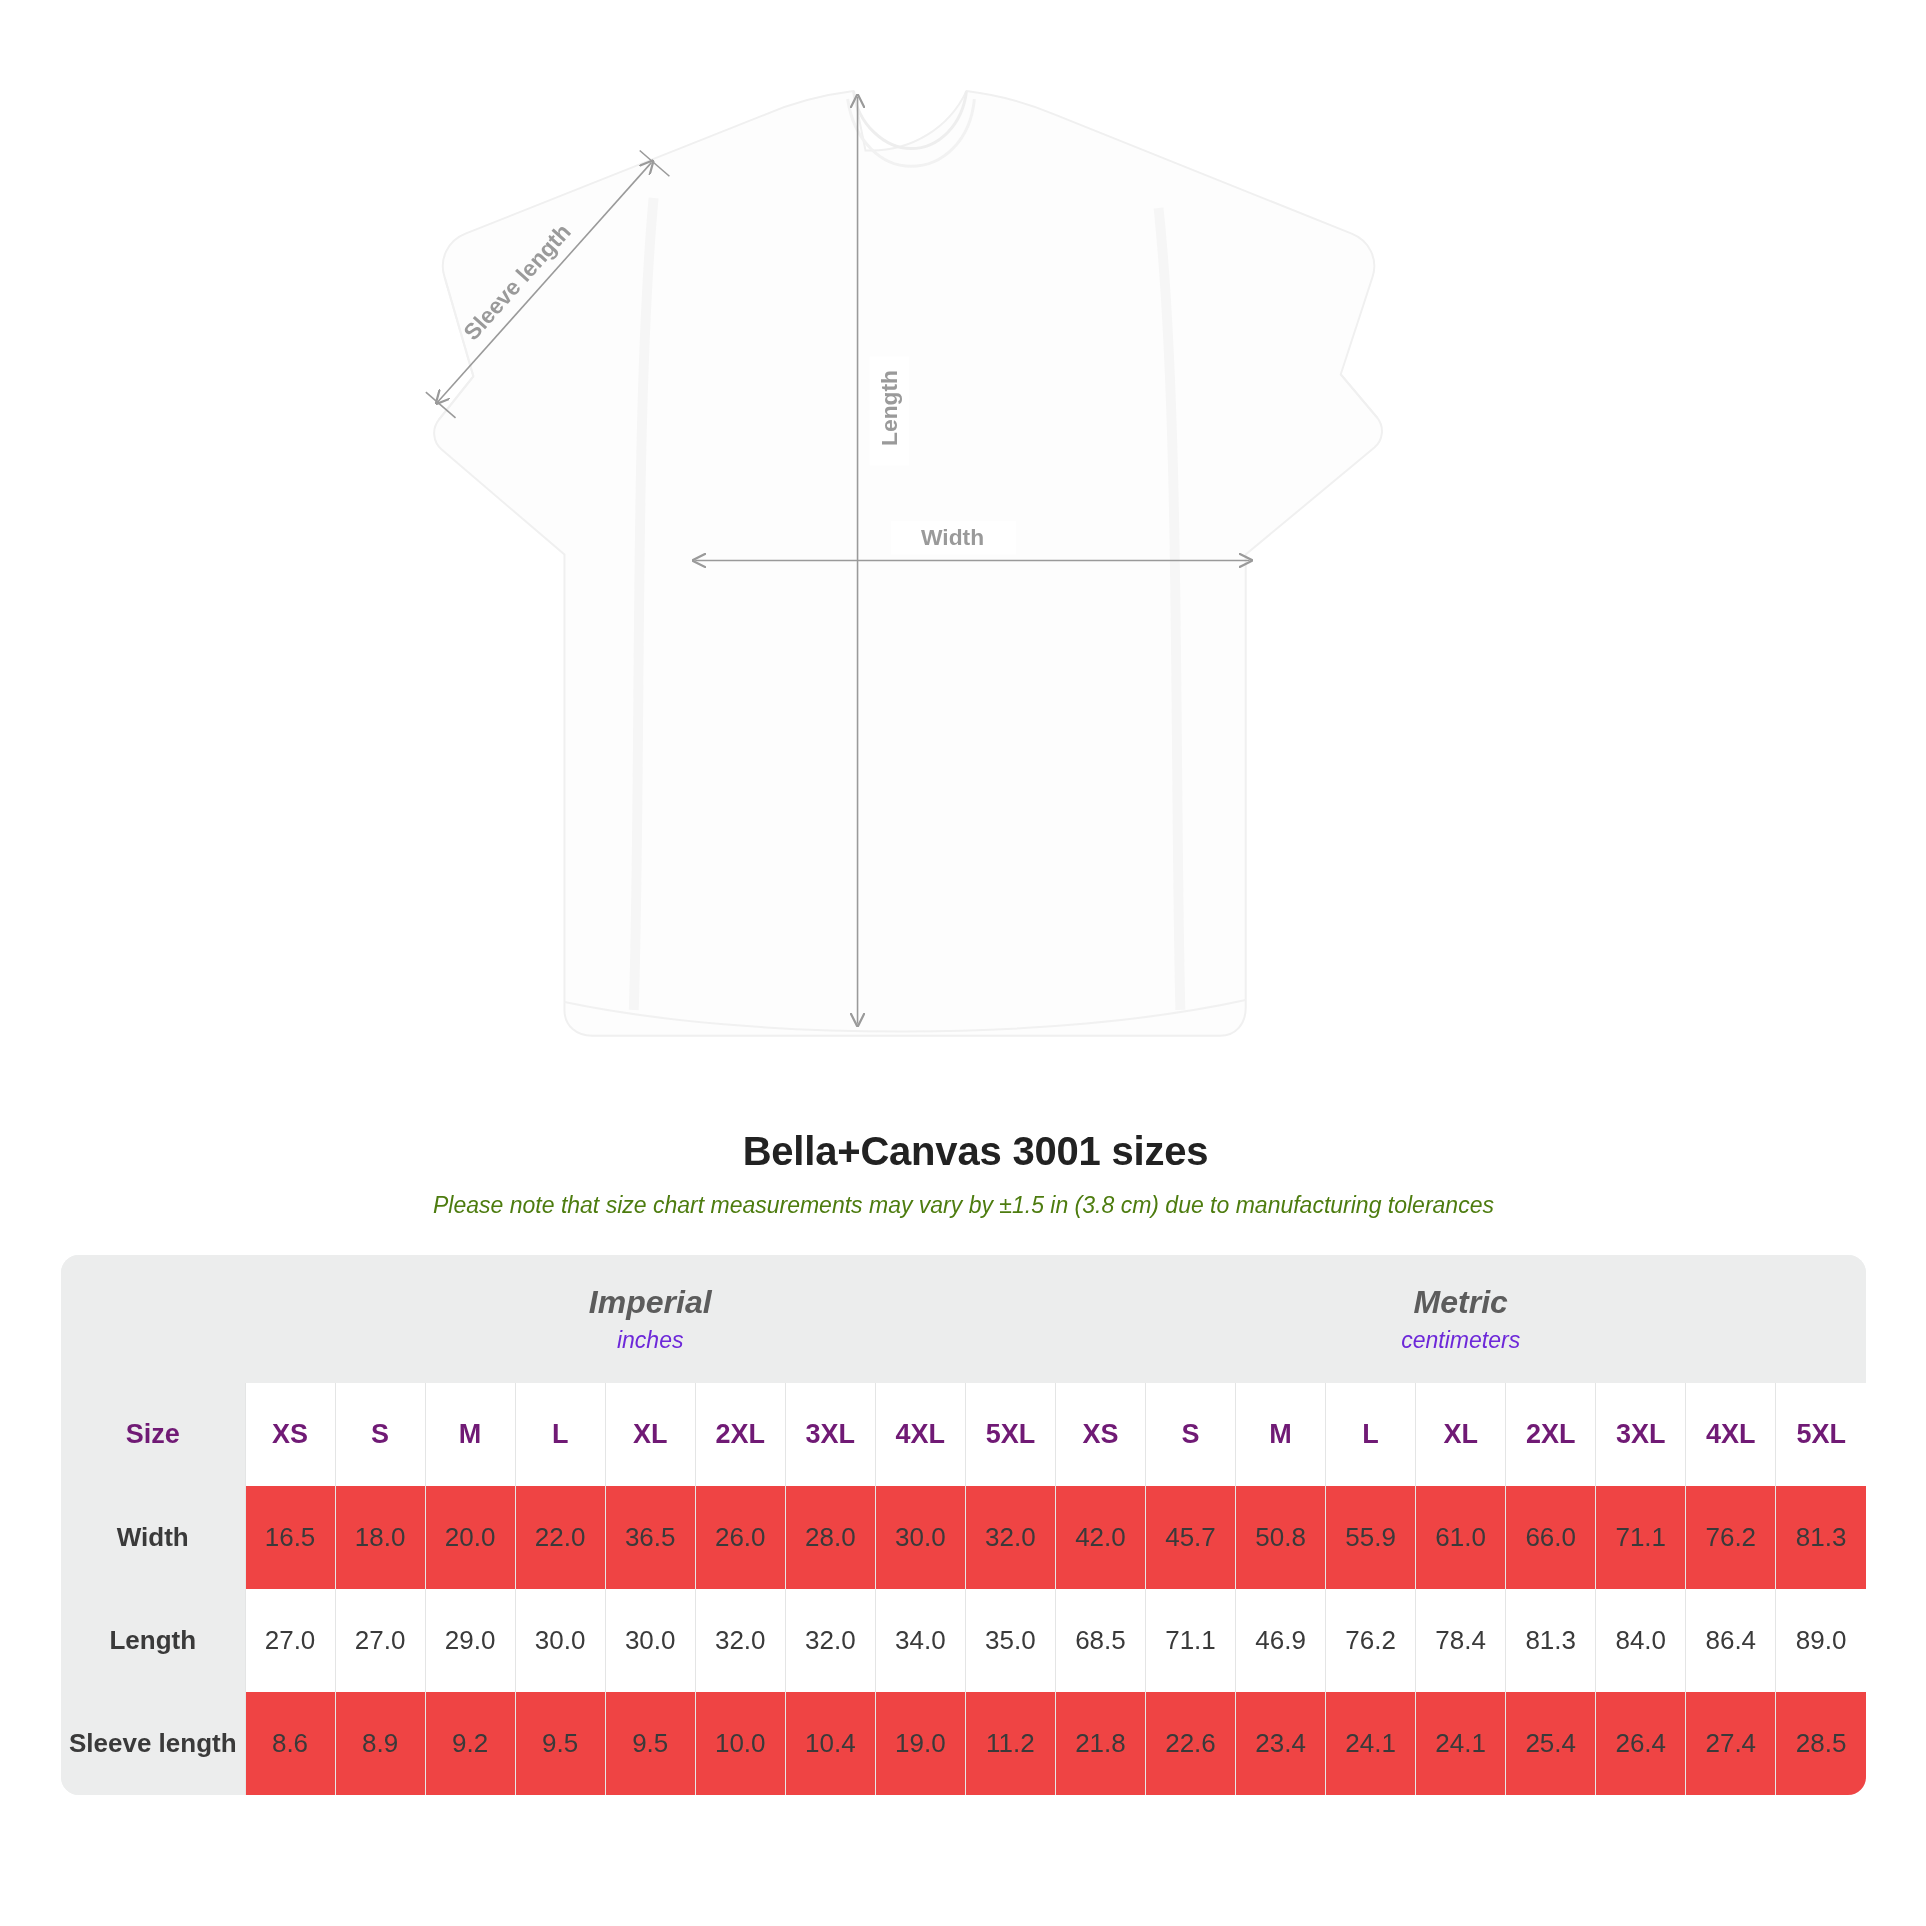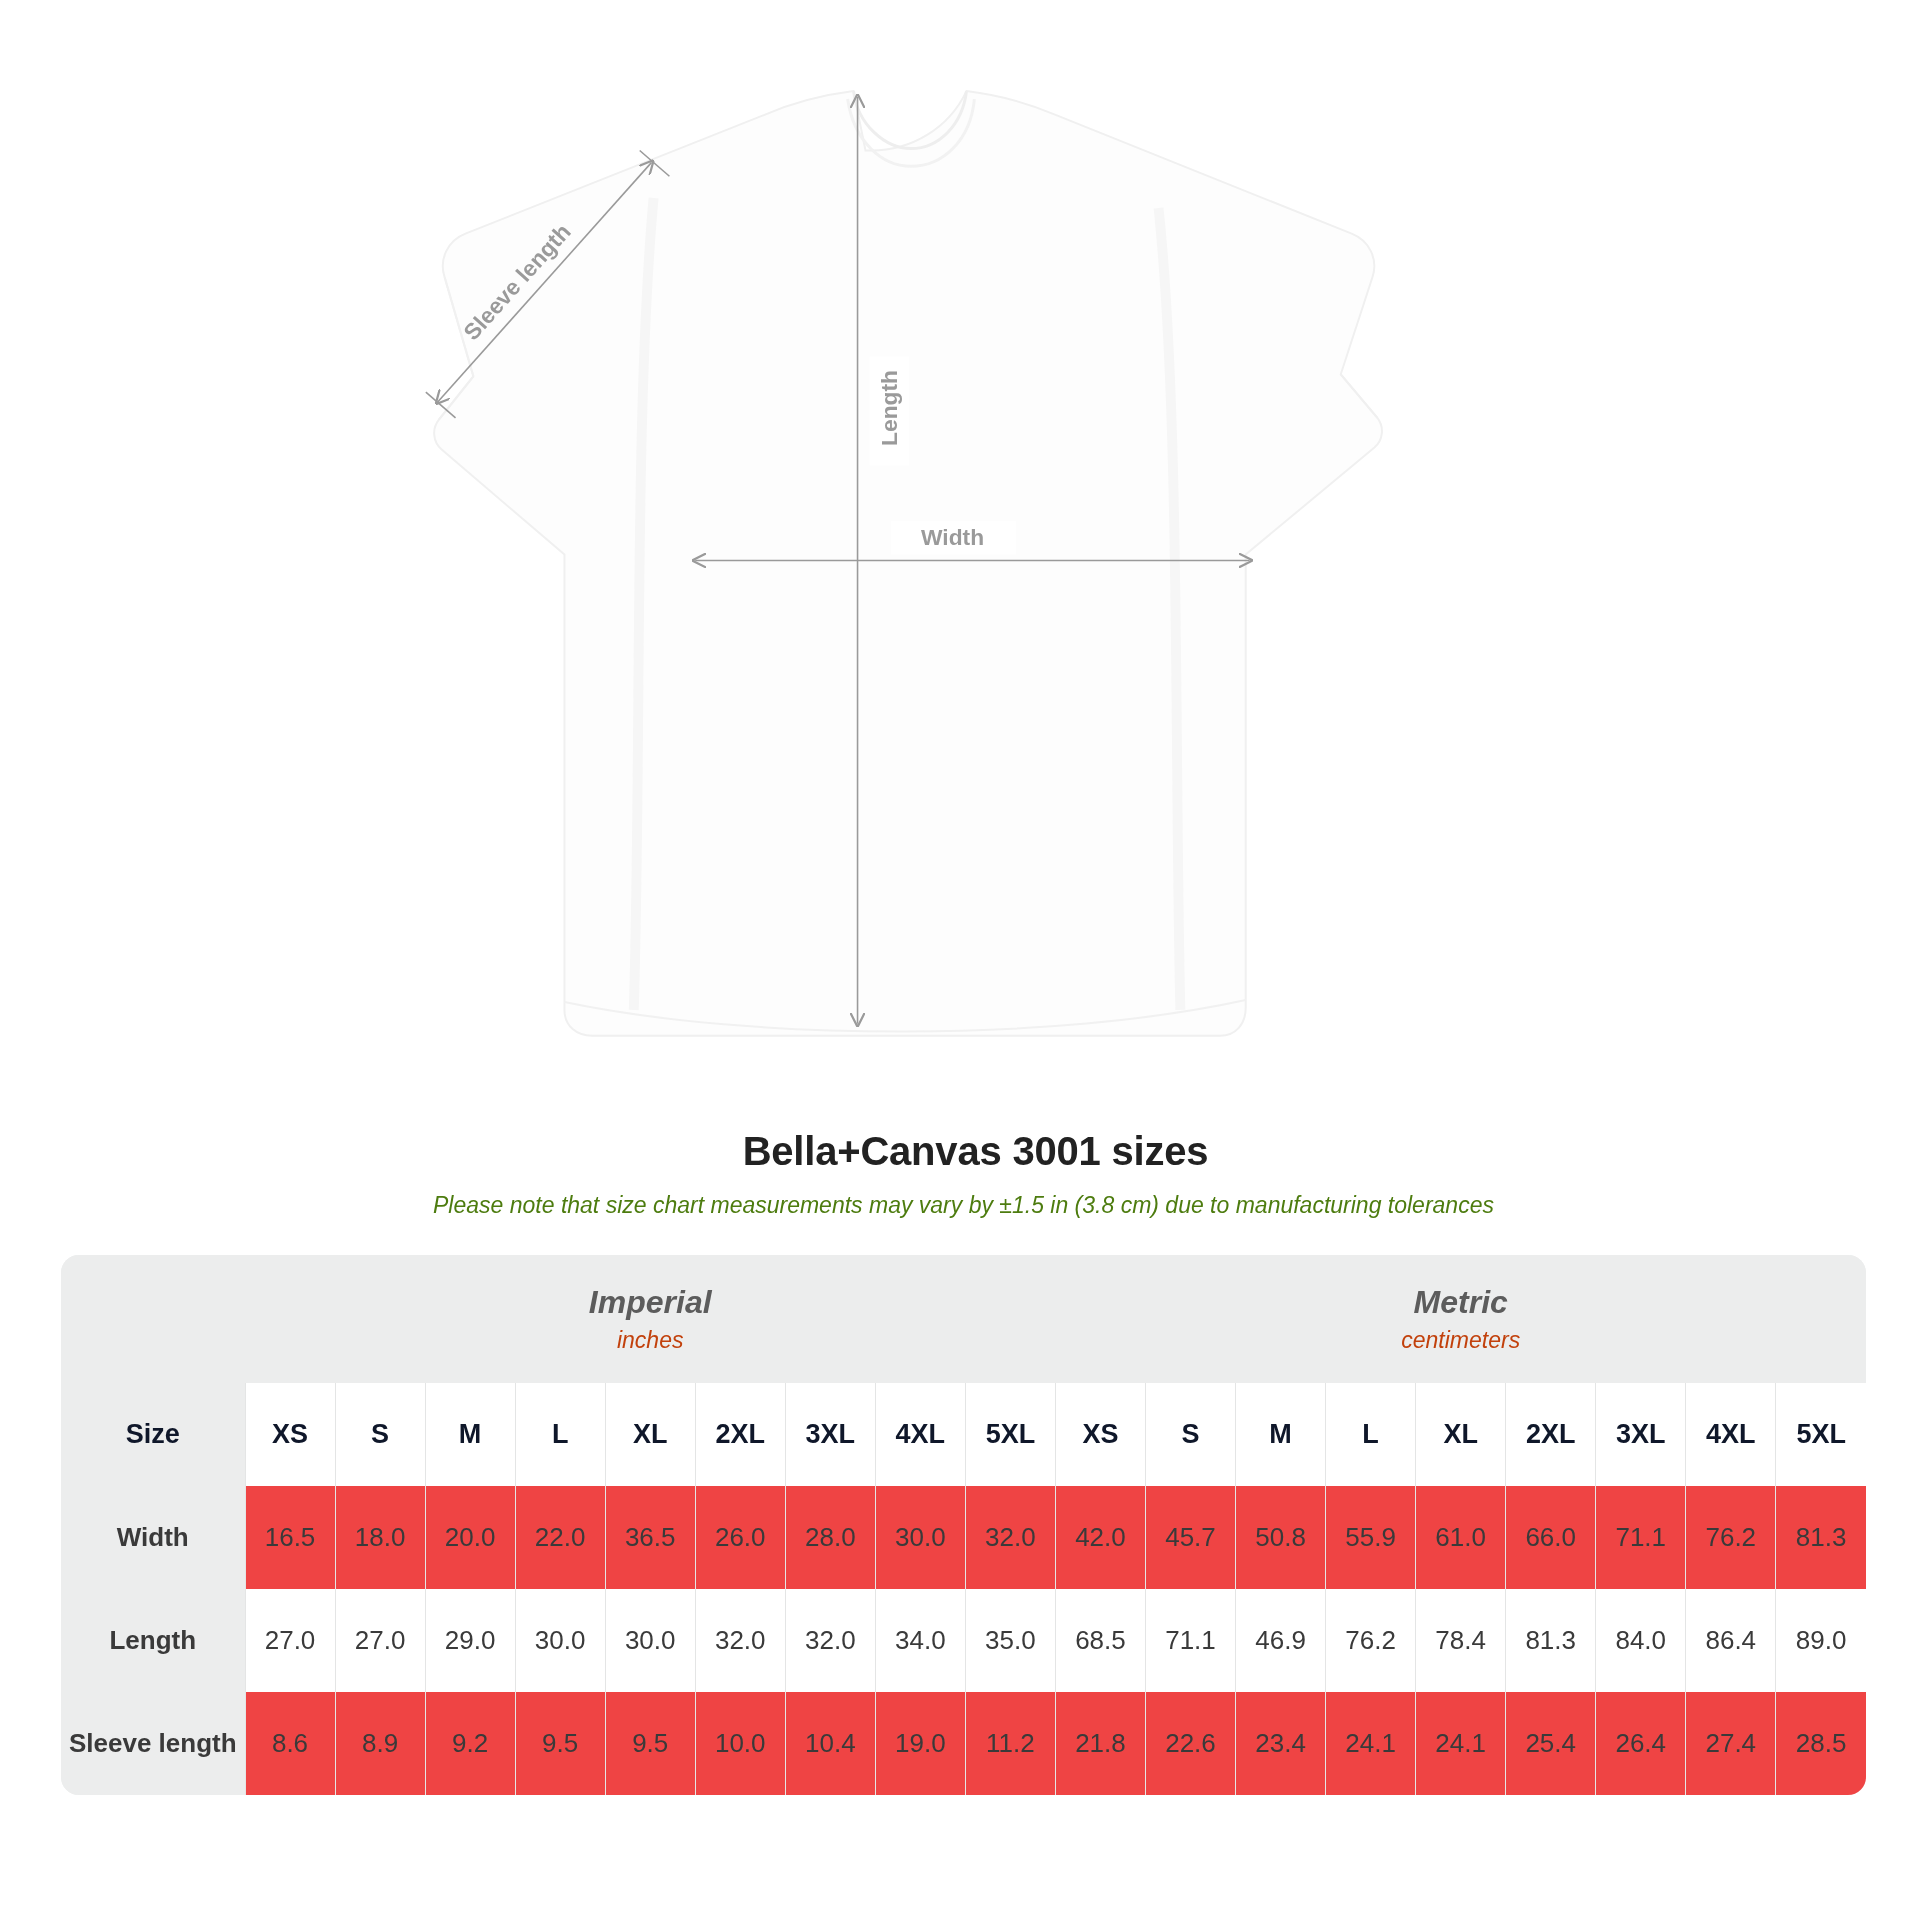--- a/index.html
+++ b/index.html
@@ -80,28 +80,28 @@
   .unit-head .unit-name {
     font-size: 32px;
     font-style: italic;
     font-weight: bold;
     color: #5c5c5c;
     line-height: 1.15;
   }
   .unit-head .unit-sub {
     font-size: 23px;
     font-style: italic;
-    color: #c2410c;
+    color: #6d28d9;
     margin-top: 6px;
   }
   tr.header-row th {
     height: 103px;
     font-size: 27px;
     font-weight: bold;
-    color: #0f172a;
+    color: #701a75;
     background: #ffffff;
   }
   tr.header-row th.label-cell {
     background: #eceded;
   }
   tr.data-row td {
     height: 103px;
     background: #ffffff;
     font-size: 26px;
     color: #3a3a3a;

